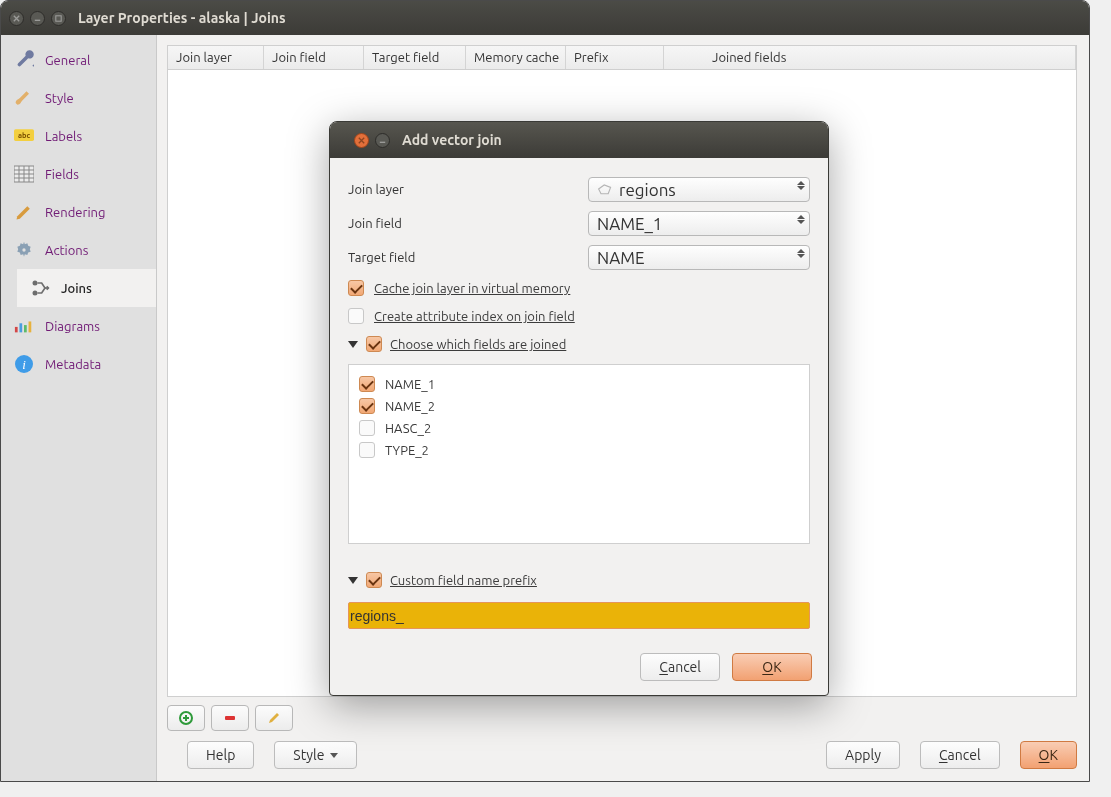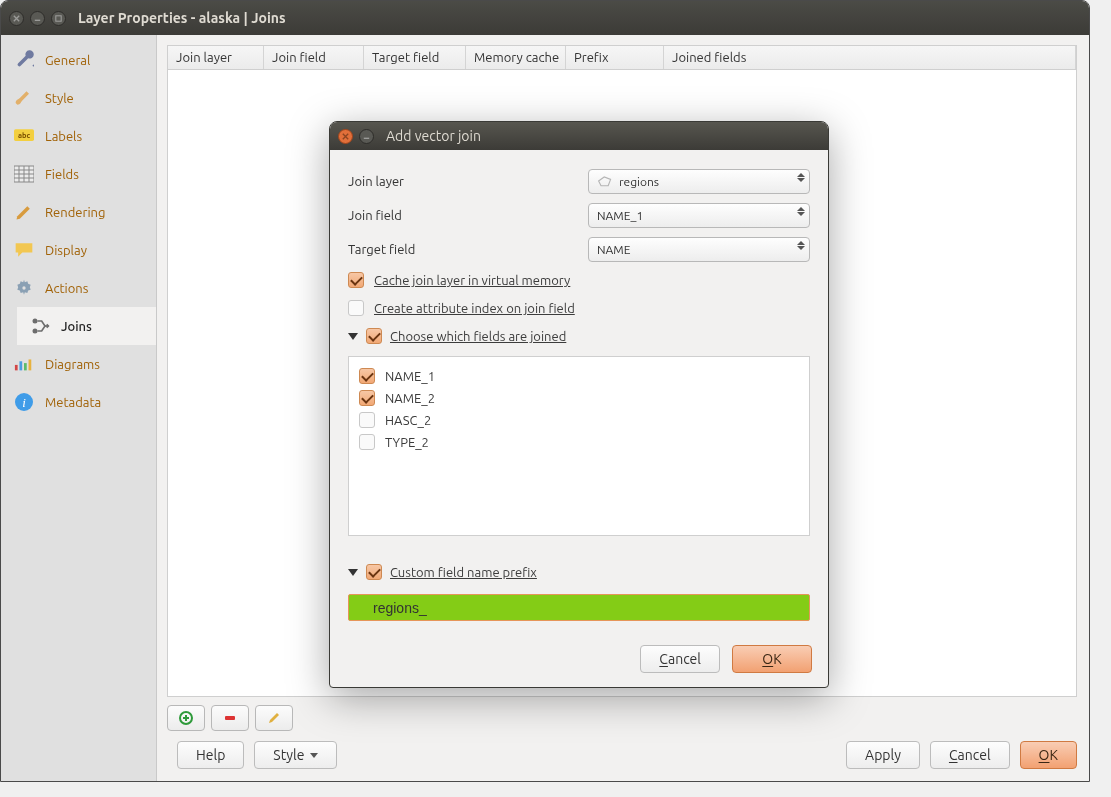--- a/index.html
+++ b/index.html
@@ -52,21 +52,21 @@
   width: 156px;
   background: #e0e0e0;
   border-right: 1px solid #c9c9c9;
   padding-top: 6px;
 }
 .side-item {
   display:flex; align-items:center;
   gap:10px;
   padding: 8px 10px 8px 12px;
   cursor: pointer;
-  color:#a16207;
+  color:#701a75;
 }
 .side-item .icn { width:22px; height:22px; display:flex; align-items:center; justify-content:center; }
 .side-item.active {
   background: #f2f1f0;
   color:#222;
   font-weight:500;
   margin-left:16px;
 }
 
 
@@ -91,21 +91,21 @@
   font-size:13px;
   color:#333;
 }
 .jointable-head .col {
   padding:4px 8px;
   border-right:1px solid #d4d4d4;
   white-space:nowrap;
   overflow:hidden;
 }
 .col-jl{width:96px;} .col-jf{width:100px;} .col-tf{width:102px;}
-.col-mc{width:100px;} .col-pr{width:98px;} .col-jof{flex:1; border-right:none;}
+.col-mc{width:100px;} .col-pr{width:98px;} .col-jof{flex:1; border-right:none;margin-left:40px;}
 
 .toolbar-row { margin-top:8px; display:flex; gap:6px; }
 .toolbtn {
   width:38px; height:26px;
   background:linear-gradient(#fcfcfc,#ececec);
   border:1px solid #b8b8b8;
   border-radius:4px;
   display:flex; align-items:center; justify-content:center;
 }
 
@@ -124,21 +124,21 @@
   font-size:14px;
   color:#333;
 }
 .btn.primary {
   background: linear-gradient(#f9cdb4,#f2a172);
   border-color:#d07a42;
   color:#3b2715;
 }
 .btn .u { text-decoration: underline; text-underline-offset:2px; }
 .bottom-buttons .spacer{ flex:1; }
-.bottom-buttons .btn { margin-left:10px; }
+.bottom-buttons .btn { margin-left:20px; }
 
 .style-drop {
   margin-left:12px;
   height:28px; min-width:80px;
   display:flex; align-items:center; justify-content:center;
   gap:6px;
 }
 
 
 .dialog {
@@ -146,38 +146,38 @@
   left: 328px;
   top: 120px;
   width: 500px;
   background:#f2f1f0;
   border:1px solid #3a3a36;
   border-radius:8px 8px 4px 4px;
   box-shadow: 0 10px 40px rgba(0,0,0,0.35);
   display:flex; flex-direction:column;
 }
 .dlg-title {
-  height:28px;
+  height:36px;
   background:linear-gradient(#57564f,#3c3b37);
   border-radius:7px 7px 0 0;
   display:flex; align-items:center;
-  padding:0 8px;
-  color:#dfdbd2; font-weight:normal; font-size:14px;
+  padding:0 24px;
+  color:#dfdbd2; font-weight:bold; font-size:14px;
 }
 .dlg-body { padding:14px 18px 14px 18px; }
 
 .form-row { display:flex; align-items:center; height:34px; }
 .form-row .lbl { width:240px; color:#333; }
 .combo {
   flex:1; height:25px;
   background:linear-gradient(#fefefe,#ededed);
   border:1px solid #b8b8b8;
   border-radius:4px;
   display:flex; align-items:center; padding:0 8px;
-  position:relative; font-size:12px; color:#333;
+  position:relative; font-size:17px; color:#333;
 }
 .combo .spin {
   position:absolute; right:4px; top:3px;
   display:flex; flex-direction:column; gap:1px;
 }
 .combo .spin div {
   width:0;height:0;border-left:4px solid transparent;border-right:4px solid transparent;
 }
 .combo .spin .up{border-bottom:4px solid #555;}
 .combo .spin .dn{border-top:4px solid #555;}
@@ -204,22 +204,22 @@
 .fieldlist {
   margin:6px 0 8px 0;
   border:1px solid #cfcfcf; background:#fff;
   height:180px; padding:8px 10px;
 }
 .fieldlist .item { display:flex; align-items:center; gap:10px; height:22px; }
 
 .prefix-input {
   width:100%; height:27px;
   border:1px solid #e69559; border-radius:2px;
-  padding:0 24px; font-size:14px; color:#333;
-  outline:none; background:#84cc16;
+  padding:0 1px; font-size:14px; color:#333;
+  outline:none; background:#eab308;
 }
 
 .dlg-buttons {
   display:flex; justify-content:flex-end; gap:12px;
   padding: 10px 16px 14px 16px;
 }
 
 
 .icn svg { width:20px; height:20px; }
 </style>
@@ -285,28 +285,20 @@
           </span>
         <span>Fields</span>
       </div>
       <div class="side-item">
         <span class="icn">
             <svg viewBox="0 0 24 24">
               <path fill="#d89b3e" d="M3 21l4-1 12-12-3-3L4 17z"></path>
             </svg>
           </span>
         <span>Rendering</span>
-      </div>
-      <div class="side-item">
-        <span class="icn">
-            <svg viewBox="0 0 24 20">
-              <path fill="#f2c752" d="M2 2h20v11H10l-5 5v-5H2z"></path>
-            </svg>
-          </span>
-        <span>Display</span>
       </div>
       <div class="side-item">
         <span class="icn">
             <svg viewBox="0 0 24 24">
               <circle cx="12" cy="12" r="4" fill="#8aa0b4"></circle>
               <path fill="#8aa0b4" d="M12 2l1 3 3-1 1 3 3 1-1 3 1 3-3 1-1 3-3-1-1 3-1-3-3 1-1-3-3-1 1-3-1-3 3-1 1-3 3 1z"></path>
               <circle cx="12" cy="12" r="2" fill="#e0e0e0"></circle>
             </svg>
           </span>
         <span>Actions</span>

